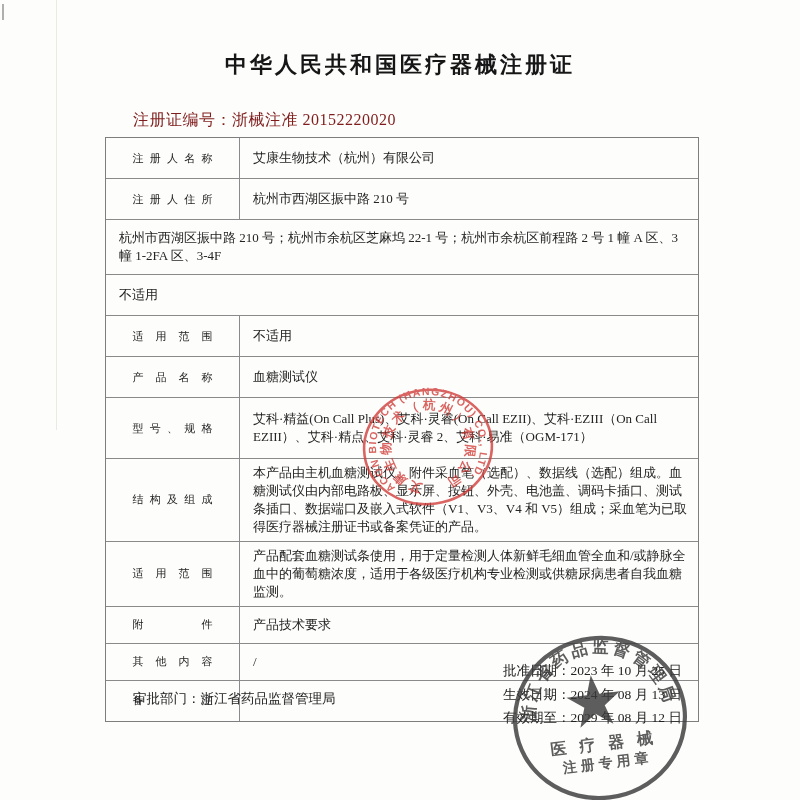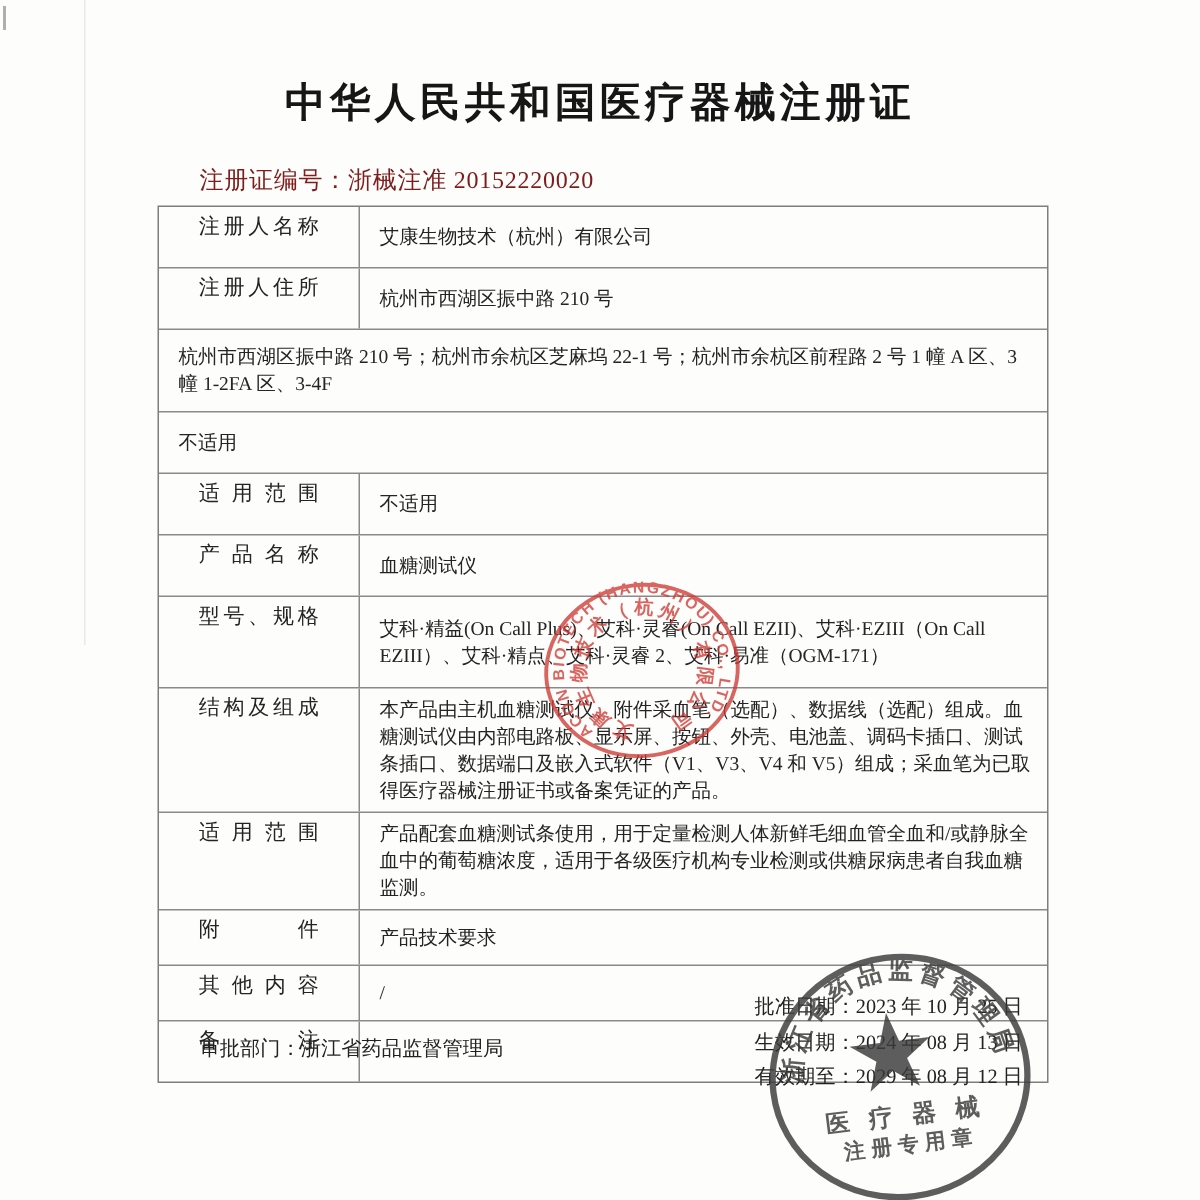--- a/index.html
+++ b/index.html
@@ -12,40 +12,40 @@
     color:#1f1f1f;
   }
   
   .scan-edge-line{position:absolute;left:56px;top:0;width:1px;height:430px;background:#e9e9e6;}
   .scan-corner-mark{position:absolute;left:2px;top:4px;width:2px;height:16px;background:#6f6f6f;opacity:.55;}
 
   .doc-title{
     position:absolute;top:50px;left:0;width:100%;
     text-align:center;
     font-family:"Liberation Sans","DejaVu Sans",sans-serif;
-    font-weight:700;font-size:27px;letter-spacing:3px;color:#161616;
+    font-weight:700;font-size:22px;letter-spacing:3px;color:#161616;
   }
   .reg-line{
     position:absolute;top:110px;left:133px;
     font-size:16px;letter-spacing:.5px;color:#7f1d1d;
   }
 
   .cert-table{
     position:absolute;left:105px;top:137px;width:592px;
     border:1px solid #7e7e7e;
     border-bottom:1px solid #7e7e7e;
     background:transparent;
   }
   .row{display:flex;border-top:1px solid #8a8a8a;}
   .row:first-child{border-top:none;}
   .cell-label{
     width:133px;min-width:133px;
     border-right:1px solid #8a8a8a;
-    display:flex;justify-content:center;
-    font-size:14px;color:#242424;
+    display:flex;align-items:center;justify-content:center;
+    font-size:11px;color:#242424;
     padding:4px 0;
   }
   .cell-label .lbl{
     display:inline-block;width:80px;
     text-align:justify;text-align-last:justify;
   }
   .cell-value{
     flex:1;display:flex;align-items:center;
     font-size:13px;line-height:1.38;color:#242424;
     padding:5px 10px 5px 13px;

